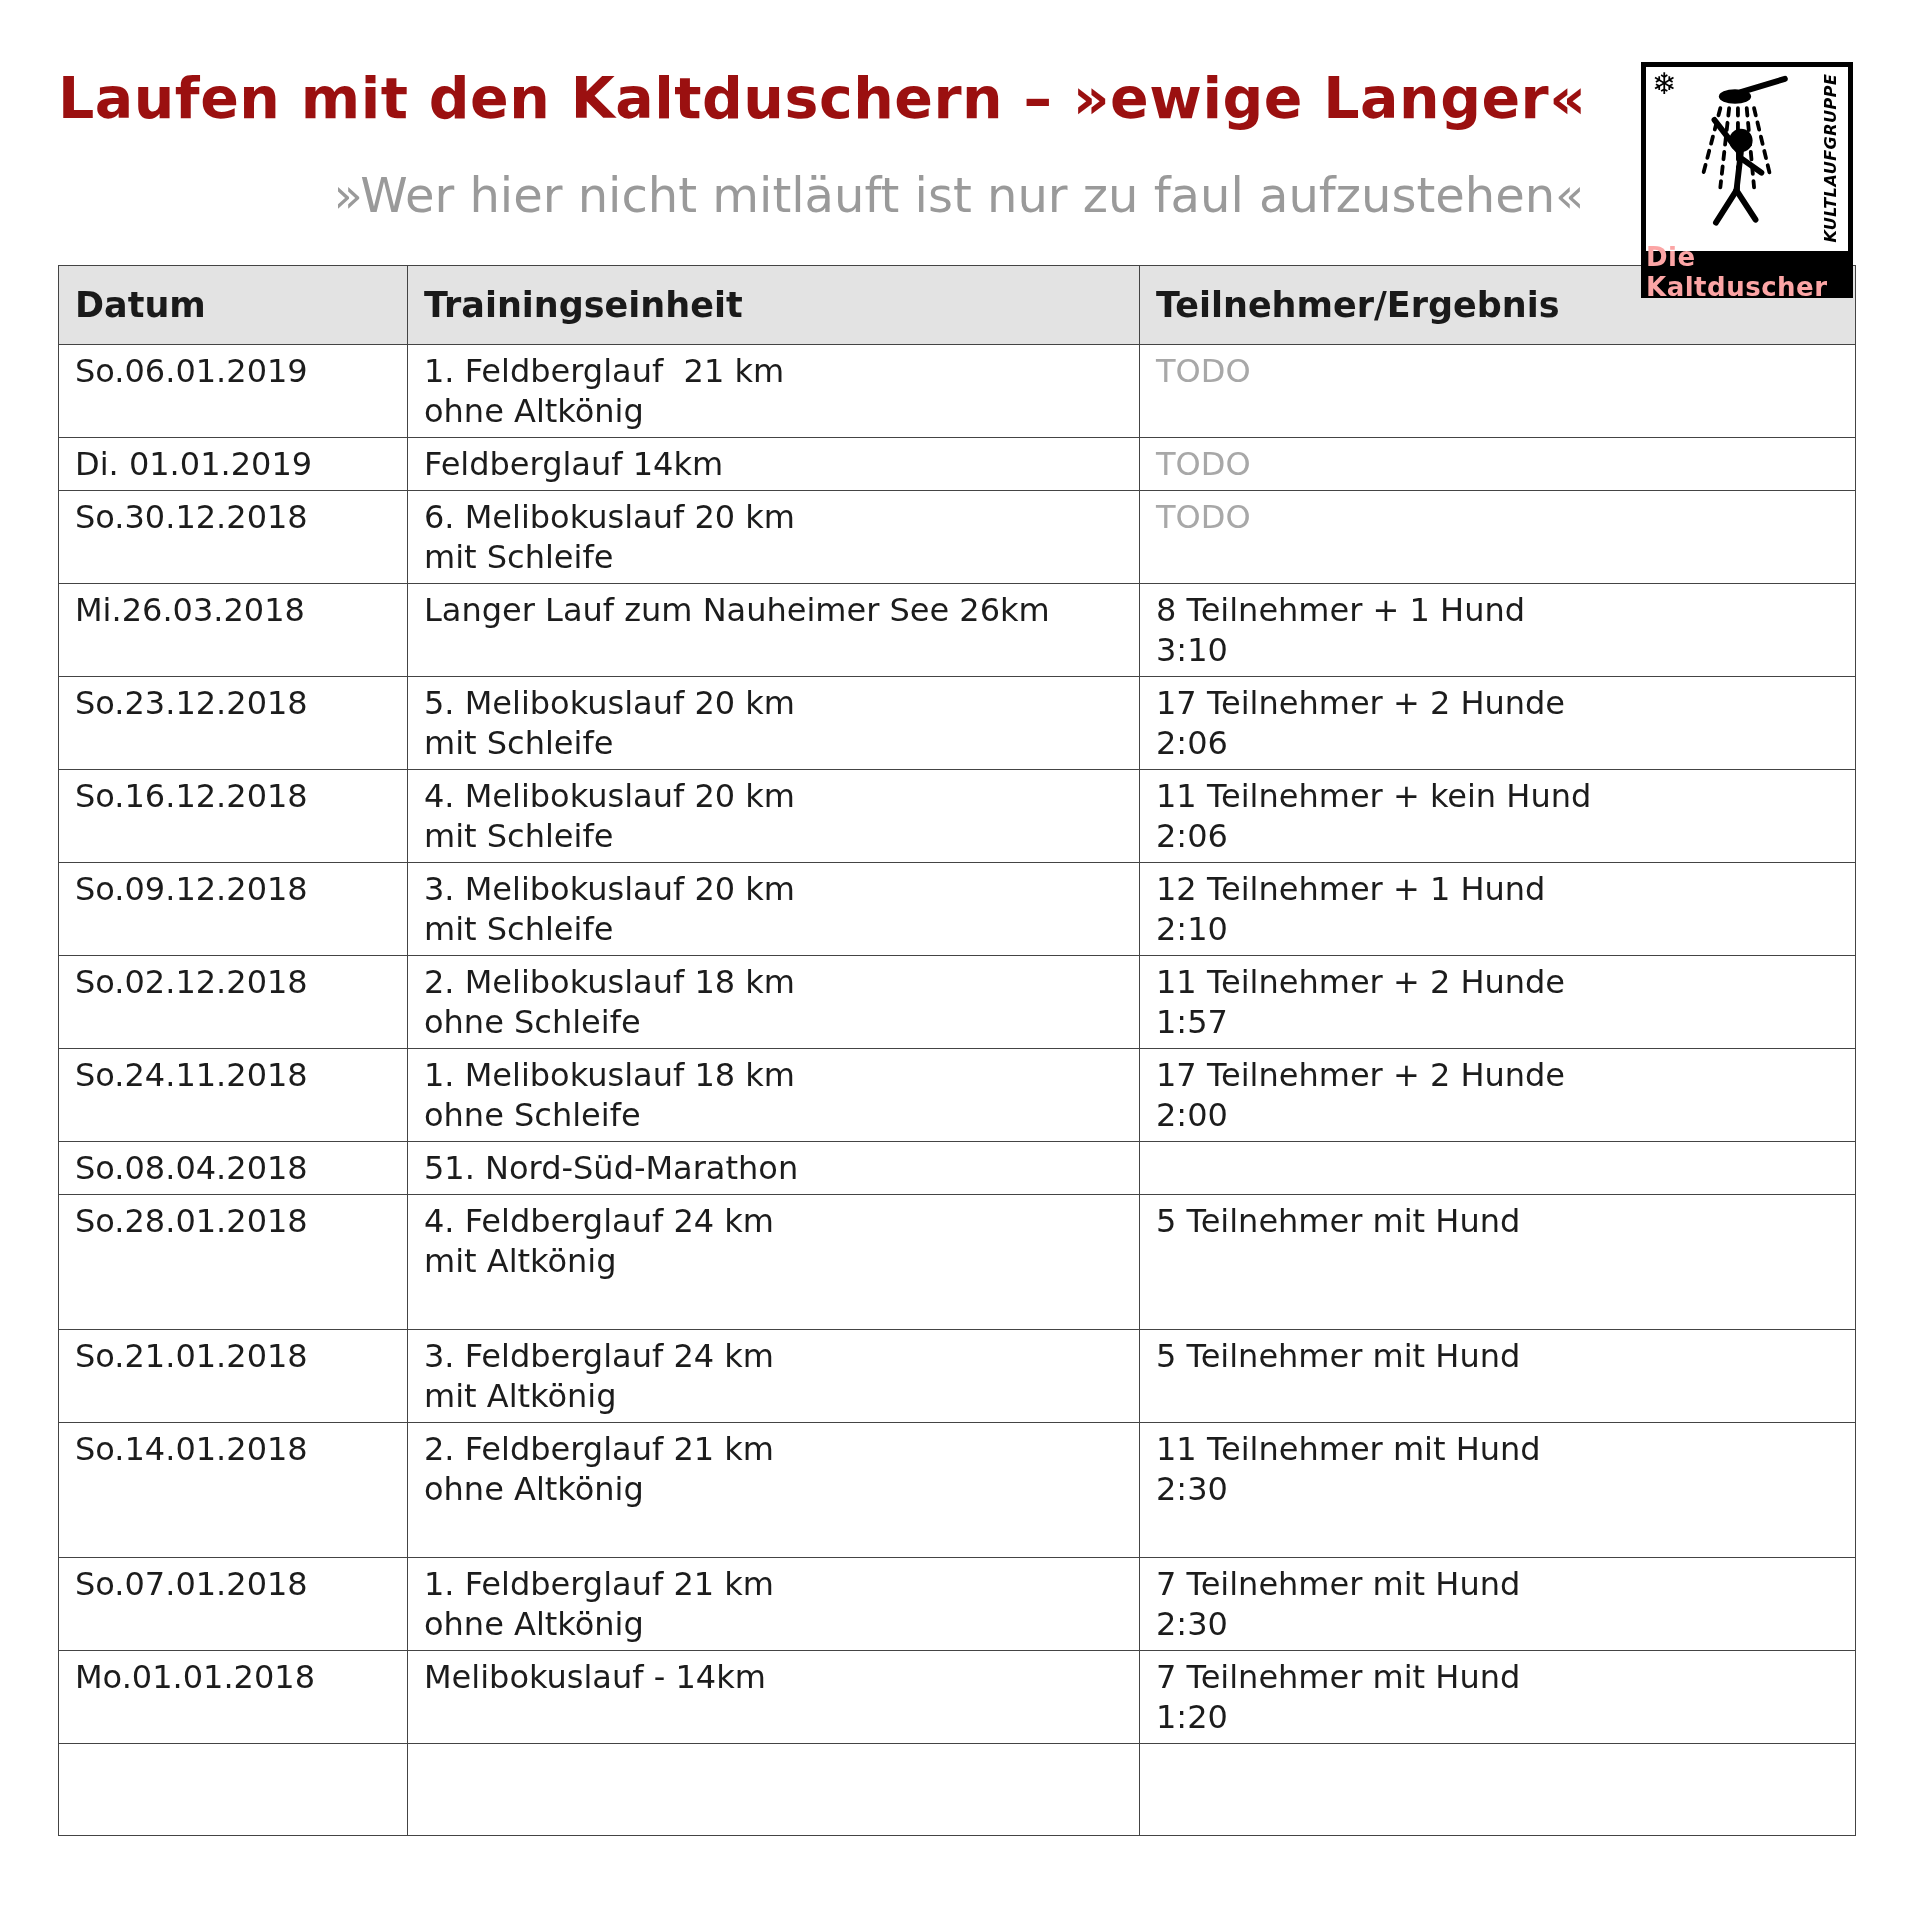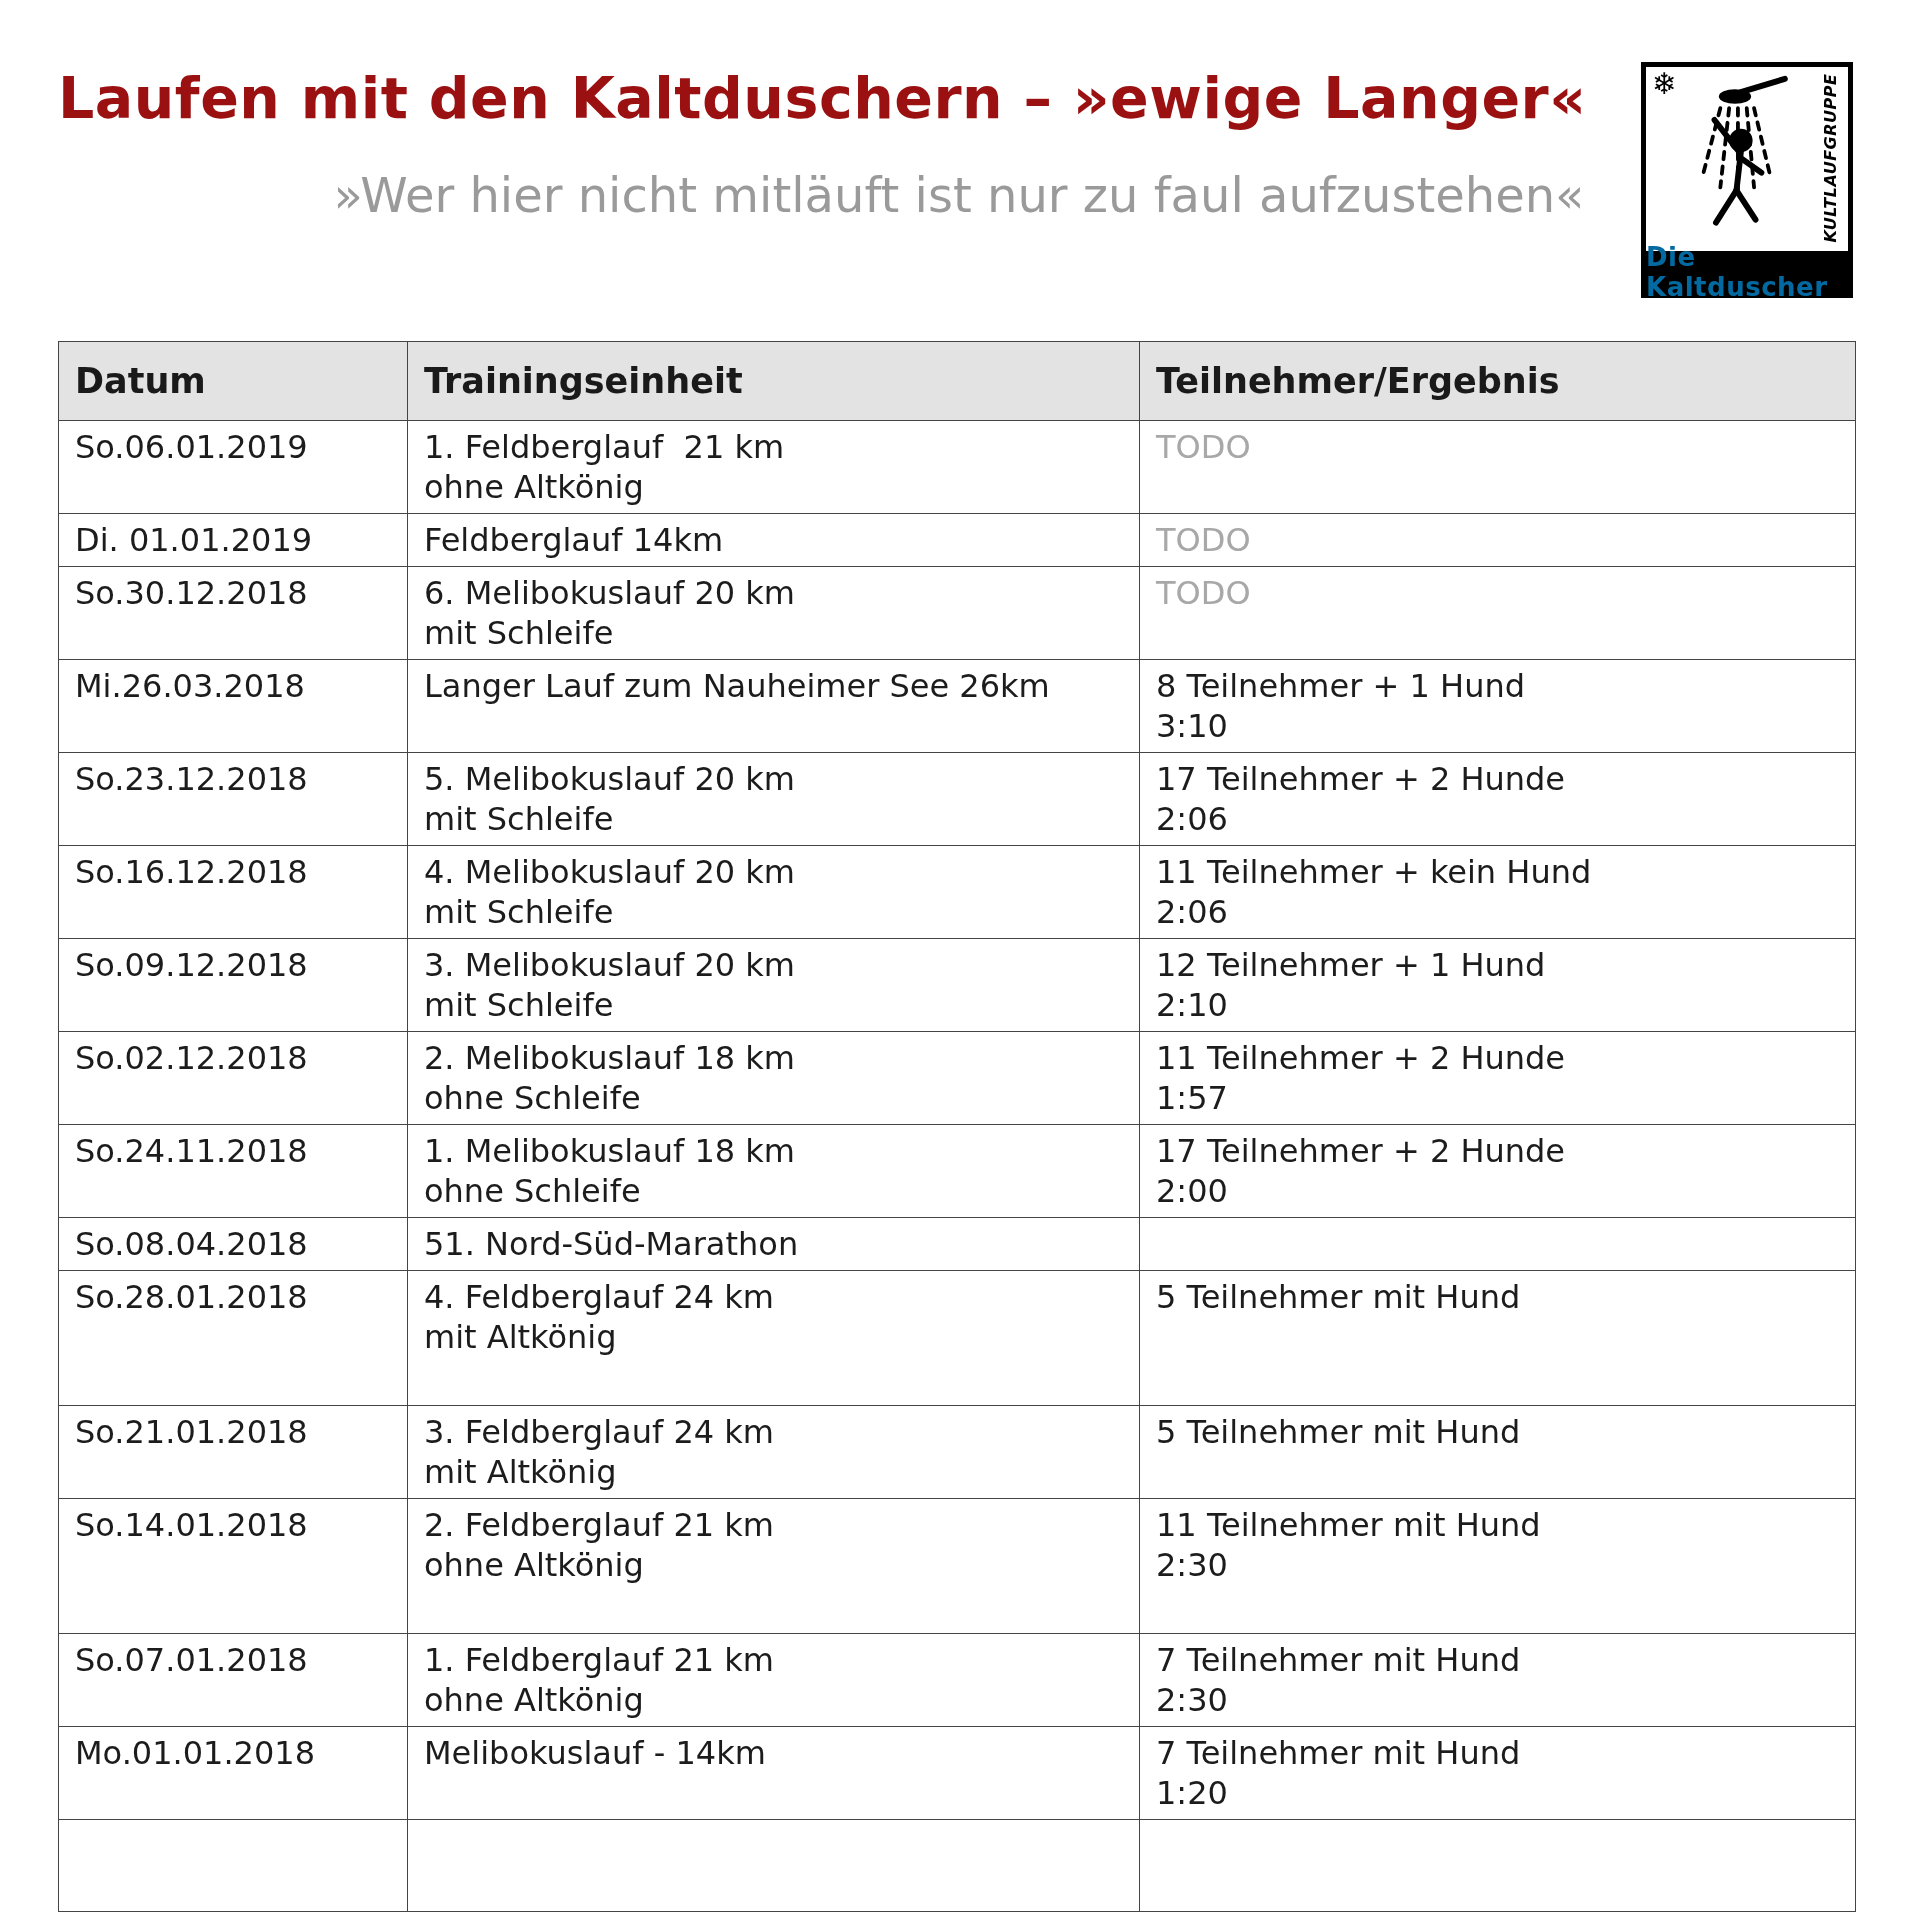--- a/index.html
+++ b/index.html
@@ -30,27 +30,27 @@
   .logo-art { position:relative; flex:1; overflow:hidden; }
   .snowflake { position:absolute; left:6px; top:2px; font-size:30px; color:#000; line-height:1; }
   .shower-svg { position:absolute; left:14px; top:6px; width:150px; height:176px; }
   .logo-side-text {
     position:absolute; right:-62px; top:86px; width:160px;
     transform:rotate(-90deg); transform-origin:center;
     font-size:16px; font-weight:bold; font-style:italic; letter-spacing:0.5px;
     color:#000; text-align:center; white-space:nowrap;
   }
   .logo-caption {
-    height:42px; background:#000; color:#0369a1; font-size:26px; font-weight:bold;
+    height:42px; background:#000; color:#fca5a5; font-size:26px; font-weight:bold;
     display:flex; align-items:center; justify-content:center; letter-spacing:0.5px;
   }
 
   
   .results-table {
-    margin-top:118px; border-collapse:collapse; table-layout:fixed; width:1797px;
+    margin-top:42px; border-collapse:collapse; table-layout:fixed; width:1797px;
   }
   .results-table th, .results-table td {
     border:1px solid #444; text-align:left; vertical-align:top;
     white-space:pre-wrap; overflow:hidden;
   }
   .results-table th {
     background:#e3e3e3; font-size:35px; font-weight:bold;
     padding:16px 16px; line-height:46px;
   }
   .results-table td {

